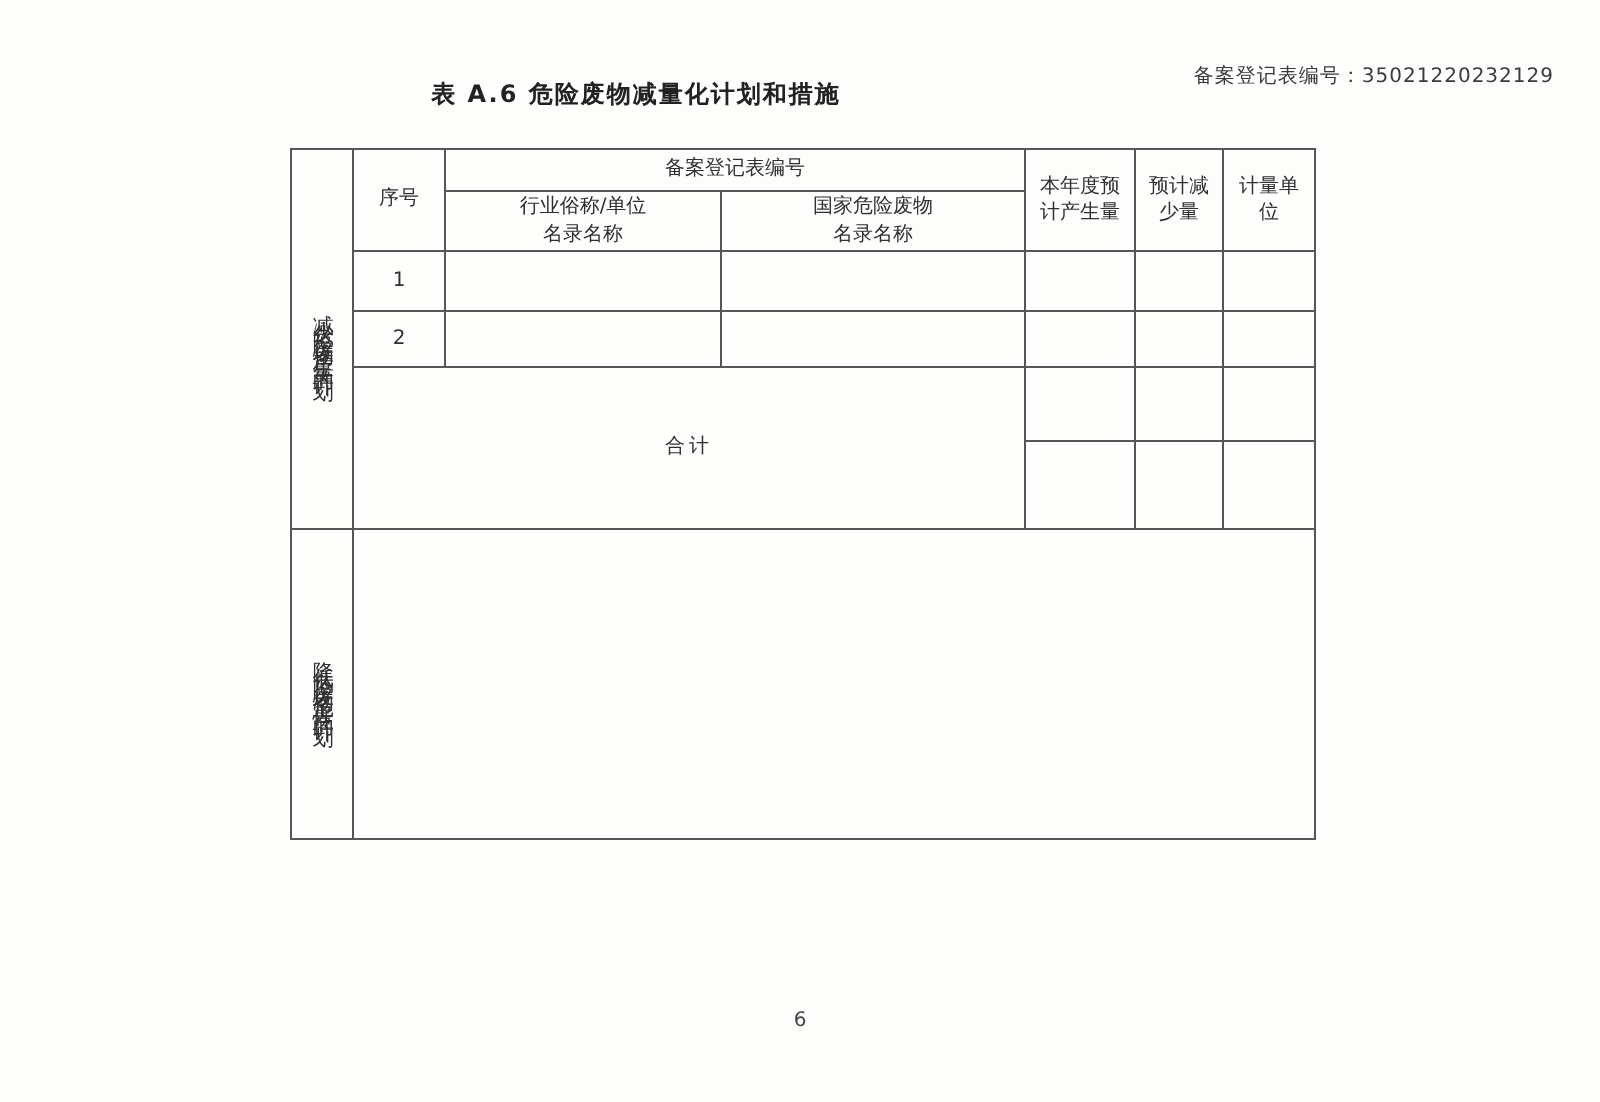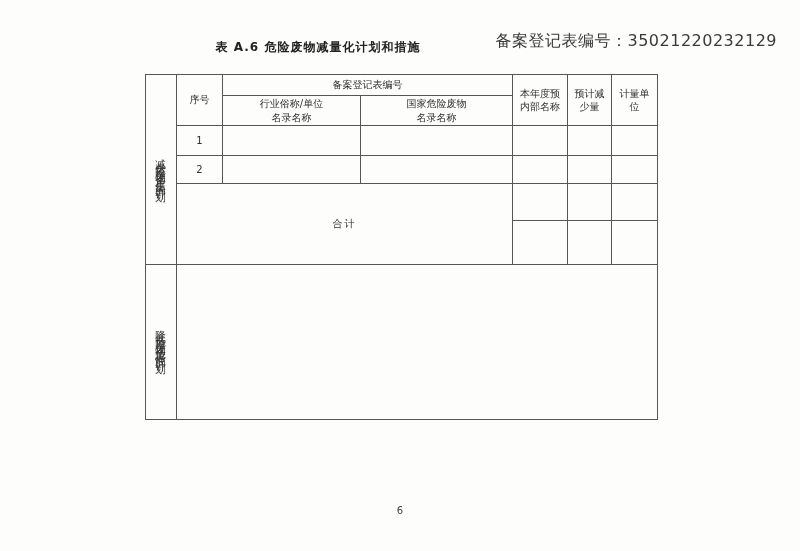--- a/index.html
+++ b/index.html
@@ -9,21 +9,21 @@
     font-family: "DejaVu Sans", "Liberation Sans", sans-serif;
     color: #2f2f2f;
     position: relative;
     overflow: hidden;
   }
   .page { position: absolute; left: 0; top: 0; width: 800px; height: 551px; background: #fdfdfc; }
 
   .reg-no {
     position: absolute;
     top: 31px; right: 23px;
-    font-size: 16px;
+    font-size: 10px;
     color: #3a3a3a;
     letter-spacing: 0.5px;
   }
   .doc-title {
     position: absolute;
     top: 39px; left: 0; width: 636px;
     text-align: center;
     font-size: 12px;
     font-weight: bold;
     color: #222;
@@ -87,21 +87,21 @@
       <col style="width:46px">
     </colgroup>
     <tbody>
       <tr style="height:21px">
         <td rowspan="6" class="vcell">
           <span class="vtext">减少危险废物产生量的计划</span>
         </td>
         <td rowspan="2">序号</td>
         <td colspan="2">备案登记表编号</td>
         <td rowspan="2" class="multiline">本年度预
-内部名称</td>
+计产生量</td>
         <td rowspan="2" class="multiline">预计减
 少量</td>
         <td rowspan="2" class="multiline">计量单
 位</td>
       </tr>
       <tr style="height:30px">
         <td class="multiline">行业俗称/单位
 名录名称</td>
         <td class="multiline">国家危险废物
 名录名称</td>

